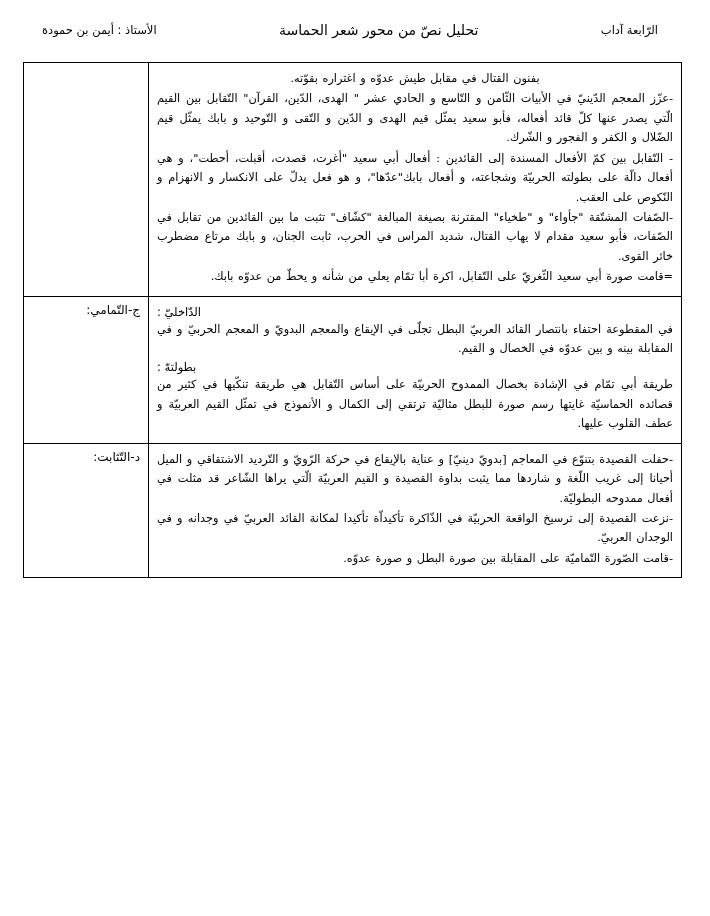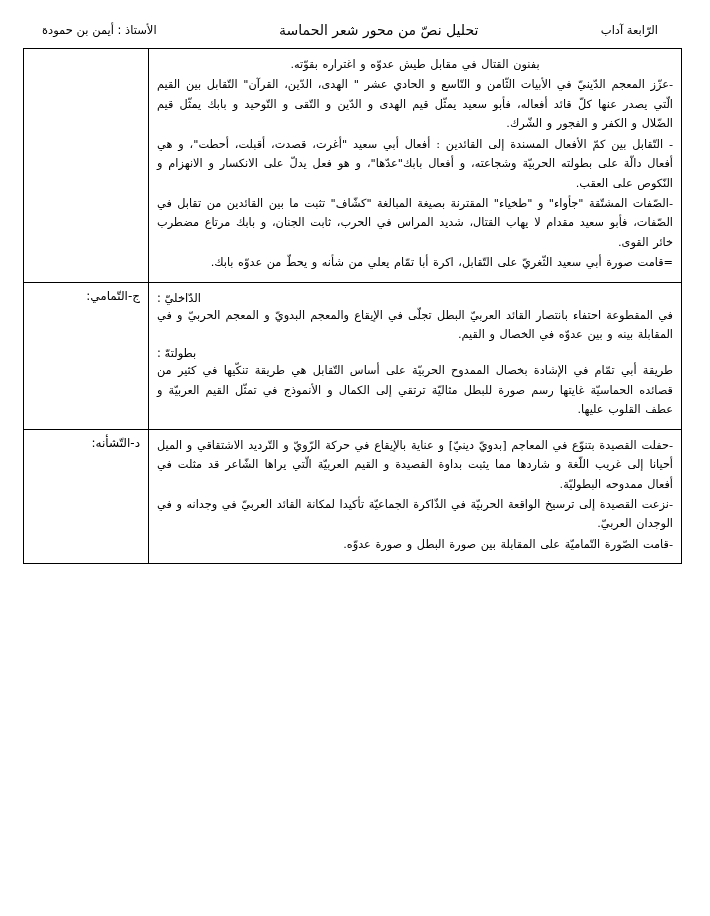--- a/index.html
+++ b/index.html
@@ -32,21 +32,21 @@
   }
   .header > div {
     white-space: nowrap;
   }
   .header .h-title {
     font-size: 14px;
   }
   table.doc {
     border-collapse: collapse;
     width: 624px;
-    margin: 0 auto;
+    margin: 14px auto;
     table-layout: fixed;
     direction: rtl;
   }
   table.doc td {
     border: 1px solid #000000;
     vertical-align: top;
     padding: 6px 8px 8px 8px;
   }
   td.label-col {
     width: 108px;
@@ -109,22 +109,22 @@
           <p class="para">في المقطوعة احتفاء بانتصار القائد العربيّ البطل تجلّى في الإيقاع والمعجم البدويّ و المعجم الحربيّ و في المقابلة بينه و بين عدوّه في الخصال و القيم.</p>
           <div class="sub-head">بطولتهّ :</div>
           <p class="para">طريقة أبي تمّام في الإشادة بخصال الممدوح الحربيّة على أساس التّقابل هي طريقة تنكّيها في كثير من قصائده الحماسيّة غايتها رسم صورة للبطل مثاليّة ترتقي إلى الكمال و الأنموذج في تمثّل القيم العربيّة و عطف القلوب عليها.</p>
         </td>
         <td class="label-col">ج-التّمامي:</td>
       </tr>
 
       <tr>
         <td class="content-col cell-pad-big">
           <p class="para">-حفلت القصيدة بتنوّع في المعاجم [بدويّ دينيّ] و عناية بالإيقاع في حركة الرّويّ و التّرديد الاشتقاقي و الميل أحيانا إلى غريب اللّغة و شاردها مما يثبت بداوة القصيدة و القيم العربيّة الّتي يراها الشّاعر قد مثلت في أفعال ممدوحه البطوليّة.</p>
-          <p class="para">-نزعت القصيدة إلى ترسيخ الواقعة الحربيّة في الذّاكرة الجماعيّة تأكيدا لمكانة القائد العربيّ في وجدانه و في الوجدان العربيّ.</p>
+          <p class="para">-نزعت القصيدة إلى ترسيخ الواقعة الحربيّة في الذّاكرة تأكيداّة تأكيدا لمكانة القائد العربيّ في وجدانه و في الوجدان العربيّ.</p>
           <p class="para">-قامت الصّورة التّماميّة على المقابلة بين صورة البطل و صورة عدوّه.</p>
         </td>
-        <td class="label-col">د-التّشأنه:</td>
+        <td class="label-col">د-التّثابت:</td>
       </tr>
 
     </tbody>
   </table>
 
 </div>
 
 </body></html>

